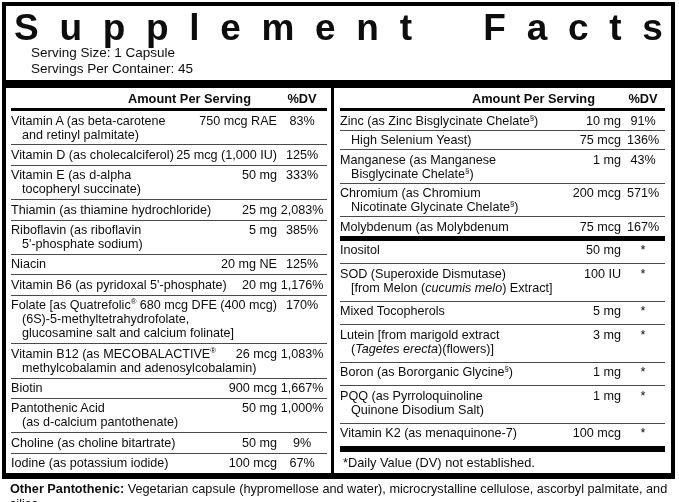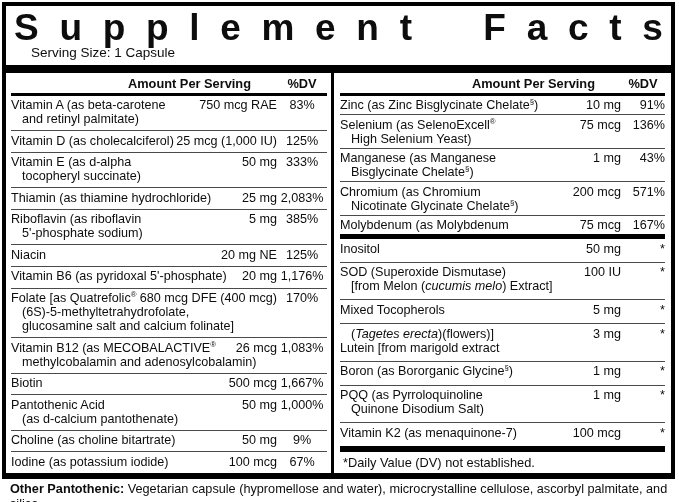--- a/index.html
+++ b/index.html
@@ -39,38 +39,39 @@
   .row{
     display:flex;align-items:flex-start;padding:2.5px 0 2px;
     font-size:12.6px;line-height:14px;flex:1 0 auto;
   }
   .rows .row + .row{border-top:1px solid #4a4a4a;}
   .row-name{flex:1;min-width:0;padding-right:2px;}
   .line{white-space:nowrap;}
   .line.cont{padding-left:11px;}
   .row-amount{white-space:nowrap;padding-left:4px;text-align:right;}
   .row-dv{width:50px;text-align:center;white-space:nowrap;}
-  .col-right .row-dv{width:44px;text-align:right;}
+  .col-right .row-dv{width:44px;}
   sup{font-size:0.62em;line-height:0;}
   i{font-style:italic;}
   .section-bar{height:5px;background:#000;flex:0 0 auto;}
   .section-bar.thick{height:6px;}
   .footnote{font-size:12.8px;line-height:14px;padding:4px 0 3px 3px;flex:0 0 auto;}
   .other{
     position:absolute;left:10px;top:482px;width:663px;
     font-size:12.7px;line-height:14.5px;
   }
   .other b{font-weight:700;}
 </style>
 </head>
 <body>
 
 <div class="label">
   <div class="title"><span class="ch">S</span><span class="ch">u</span><span class="ch">p</span><span class="ch">p</span><span class="ch">l</span><span class="ch">e</span><span class="ch">m</span><span class="ch">e</span><span class="ch">n</span><span class="ch">t</span><span class="word-gap"></span><span class="ch">F</span><span class="ch">a</span><span class="ch">c</span><span class="ch">t</span><span class="ch">s</span></div>
   <div class="serving-line">Serving Size: 1 Capsule</div>
+  <div class="serving-line">Servings Per Container: 45</div>
   <div class="thick-bar"></div>
   <div class="cols">
     <div class="col col-left">
       <div class="hdr-row">
         <div class="hdr-spacer"></div>
         <div class="hdr-amount">Amount Per Serving</div>
         <div class="hdr-dv">%DV</div>
       </div>
       <div id="left-rows" class="rows grow">
           <div class="row">
@@ -139,21 +140,21 @@
               <div class="line">Vitamin B12 (as MECOBALACTIVE<sup>®</sup></div>
               <div class="line cont">methylcobalamin and adenosylcobalamin)</div>
             </div>
             <div class="row-amount">26 mcg</div>
             <div class="row-dv">1,083%</div>
           </div>
           <div class="row">
             <div class="row-name">
               <div class="line">Biotin</div>
             </div>
-            <div class="row-amount">500 mcg</div>
+            <div class="row-amount">900 mcg</div>
             <div class="row-dv">1,667%</div>
           </div>
           <div class="row">
             <div class="row-name">
               <div class="line">Pantothenic Acid</div>
               <div class="line cont">(as d-calcium pantothenate)</div>
             </div>
             <div class="row-amount">50 mg</div>
             <div class="row-dv">1,000%</div>
           </div>
@@ -183,21 +184,20 @@
       <div id="right-rows-1" class="rows">
           <div class="row">
             <div class="row-name">
               <div class="line">Zinc (as Zinc Bisglycinate Chelate<sup>§</sup>)</div>
             </div>
             <div class="row-amount">10 mg</div>
             <div class="row-dv">91%</div>
           </div>
           <div class="row">
             <div class="row-name">
-              <div class="line">Selenium (as SelenoExcell<sup>®</sup></div>
               <div class="line cont">High Selenium Yeast)</div>
             </div>
             <div class="row-amount">75 mcg</div>
             <div class="row-dv">136%</div>
           </div>
           <div class="row">
             <div class="row-name">
               <div class="line">Manganese (as Manganese</div>
               <div class="line cont">Bisglycinate Chelate<sup>§</sup>)</div>
             </div>
@@ -239,22 +239,22 @@
           </div>
           <div class="row">
             <div class="row-name">
               <div class="line">Mixed Tocopherols</div>
             </div>
             <div class="row-amount">5 mg</div>
             <div class="row-dv">*</div>
           </div>
           <div class="row">
             <div class="row-name">
+              <div class="line">Lutein [from marigold extract</div>
               <div class="line cont">(<i>Tagetes erecta</i>)(flowers)]</div>
-              <div class="line">Lutein [from marigold extract</div>
             </div>
             <div class="row-amount">3 mg</div>
             <div class="row-dv">*</div>
           </div>
           <div class="row">
             <div class="row-name">
               <div class="line">Boron (as Bororganic Glycine<sup>§</sup>)</div>
             </div>
             <div class="row-amount">1 mg</div>
             <div class="row-dv">*</div>

